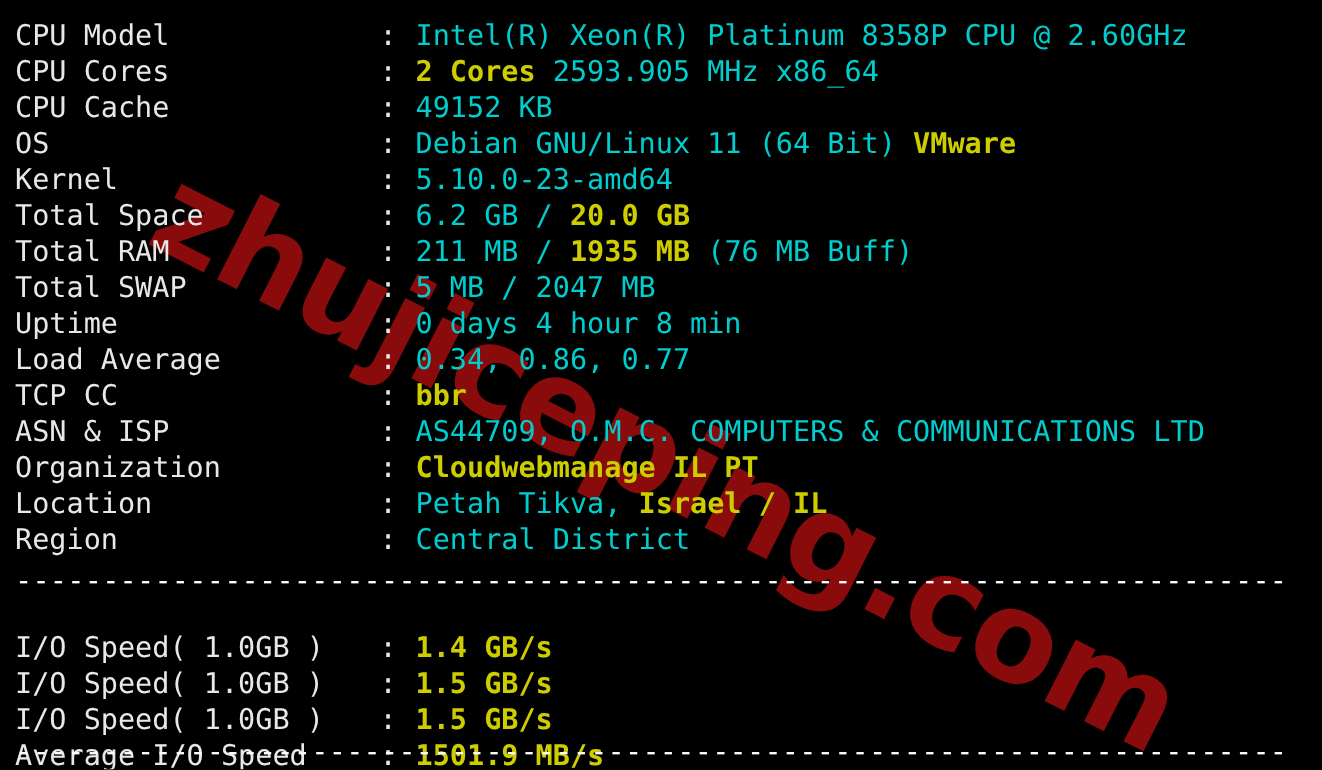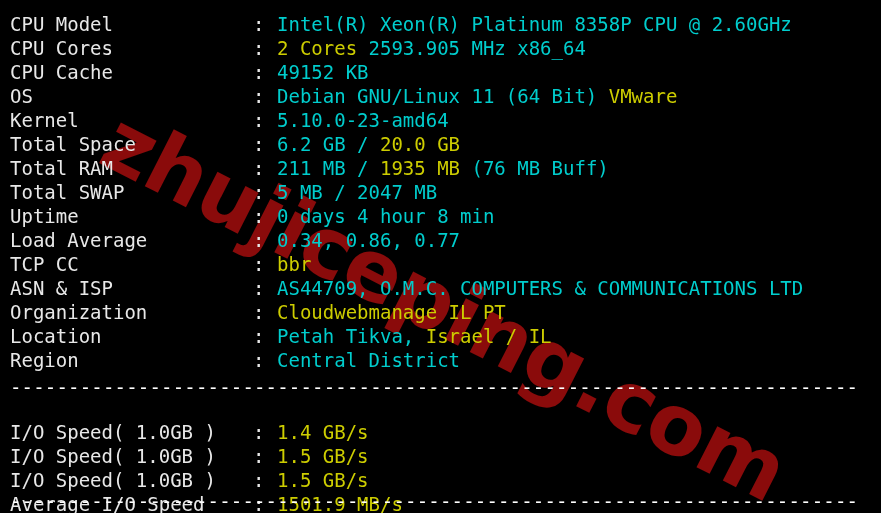--- a/index.html
+++ b/index.html
@@ -63,21 +63,21 @@
     white-space: pre;
   }
   .colon {
     color: #e8e8e8;
     display: inline-block;
     width: 24px;
     white-space: pre;
   }
   .val { white-space: pre; }
   .c { color: #00cdcd; }
-  .y { color: #cdcd00; }
+  .y { color: #cdcd00; font-weight: bold; }
 
   #watermark {
     position: absolute;
     left: 128px;
     top: 98px;
     z-index: 2;
     color: #8a0b0b;
     font-family: "DejaVu Sans", "Liberation Sans", sans-serif;
     font-weight: bold;
     font-size: 84px;

